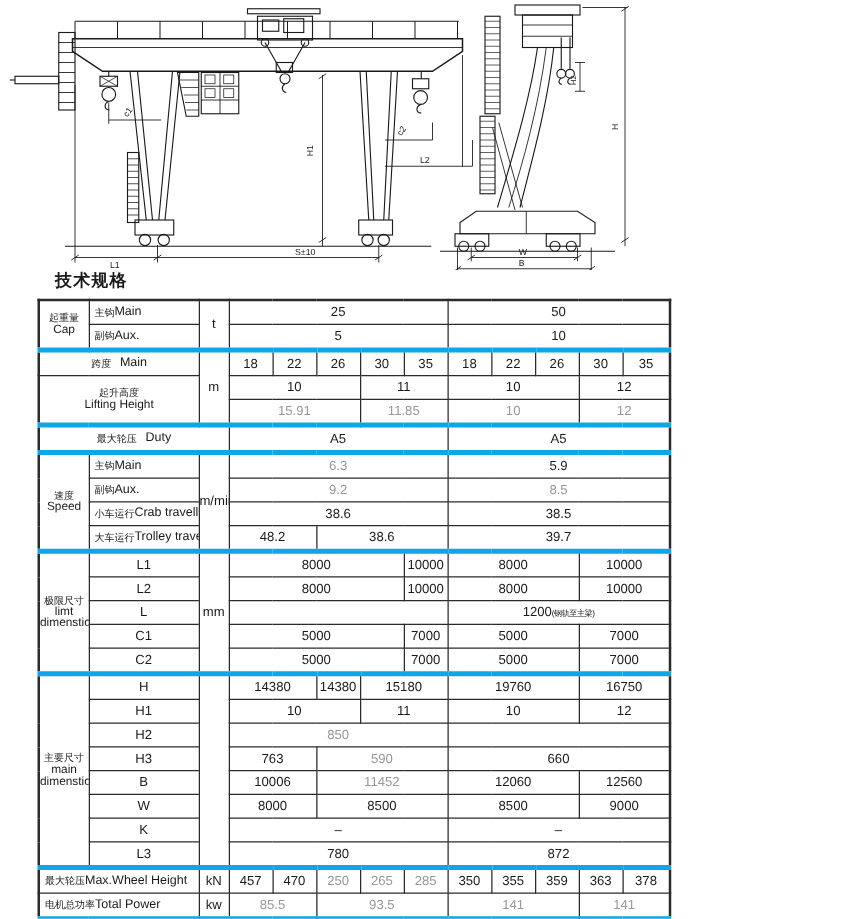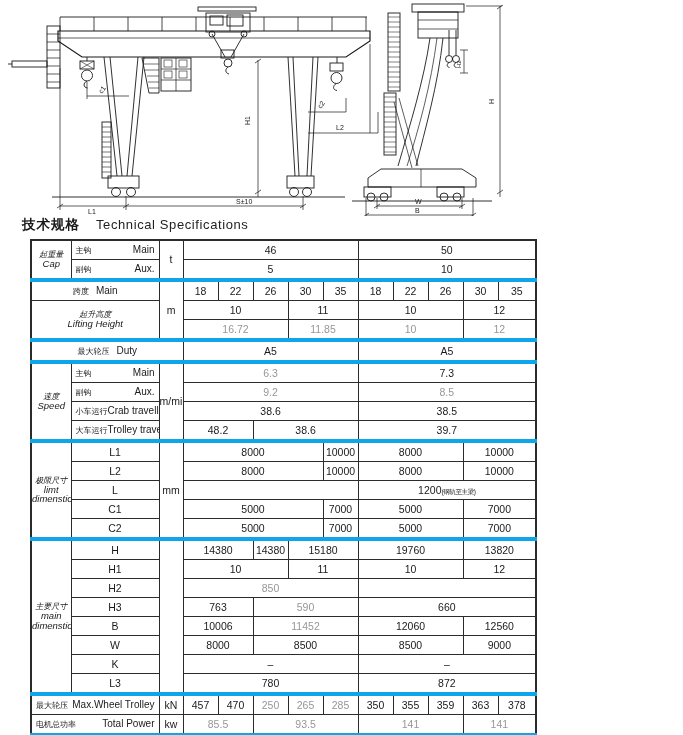--- a/index.html
+++ b/index.html
@@ -1,34 +1,34 @@
 <!DOCTYPE html>
 <html><head>
 <meta charset="utf-8">
 <style>
   html,body{margin:0;padding:0;background:#fff;}
   body{width:683px;height:735px;position:relative;overflow:hidden;
        font-family:"Liberation Sans","DejaVu Sans",sans-serif;color:#1a1a1a;}
   .page{position:absolute;inset:0;background:#fff;}
   .drawing{position:absolute;left:0;top:0;}
-  .doc-title{position:absolute;left:22px;top:216px;display:flex;gap:16px;align-items:baseline;white-space:nowrap;}
+  .doc-title{position:absolute;left:44px;top:216px;display:flex;gap:16px;align-items:baseline;white-space:nowrap;}
   .doc-title .zh{font-size:13.5px;font-weight:bold;letter-spacing:1px;}
   .doc-title .en{font-size:13px;letter-spacing:.6px;color:#222;}
 
   table.spec{position:absolute;left:30px;top:239px;border-collapse:collapse;table-layout:fixed;
              width:505px;border:2px solid #2b2b2b;}
   .spec td{border:1px solid #2b2b2b;height:18px;padding:0;margin:0;text-align:center;vertical-align:middle;
            font-size:10.5px;line-height:1;overflow:hidden;white-space:nowrap;}
   .spec tr{height:18px;}
   tr.sec > td{border-top:4px solid #0ea5e9;}
   .zh-s{font-size:8px;}
   .en-s{font-size:10px;}
-  .cat{font-size:9px;line-height:1.15;font-style:italic;}
+  .cat{font-size:9px;line-height:1.15;}
   .cat .en-line{font-size:9.5px;}
-  .pair{display:flex;align-items:center;justify-content:space-between;padding:0 4px;}
+  .pair{display:flex;align-items:center;padding:0 4px;}
   .pair .zh-s{transform:translateY(.5px);}
   .pair.center{justify-content:center;gap:7px;}
   .unit{font-size:10px;}
   .unit-sm{font-size:8.5px;}
   .dim{color:#979797;}
   .note-sm{font-size:6.5px;letter-spacing:-.4px;}
   .rowlab{font-size:10.5px;}
   svg text{font-family:"Liberation Sans","DejaVu Sans",sans-serif;}
 </style>
 </head>
@@ -148,21 +148,20 @@
       <text x="236" y="204">S±10</text>
       <text x="415" y="204">W</text>
       <text x="415" y="213">B</text>
       <text x="494" y="104" transform="rotate(-90 494 104)">H</text>
       <text x="461" y="68" font-size="6" transform="rotate(-90 461 68)">H2</text>
     </g>
   </svg>
 
   <div class="doc-title">
     <span class="zh">技术规格</span>
-    <span class="en">Technical Specifications</span>
   </div>
 
   <table class="spec">
     <colgroup>
       <col style="width:40px">
         <col style="width:88px">
         <col style="width:24px">
       <col style="width:35px">
         <col style="width:35px">
         <col style="width:35px">
@@ -181,21 +180,21 @@
         <div class="zh-s">起重量</div>
         <div class="en-line">Cap</div>
       </td>
       <td>
         <div class="pair">
           <span class="zh-s">主钩</span>
           <span class="en-s">Main</span>
         </div>
       </td>
       <td rowspan="2" class="unit">t</td>
-      <td colspan="5">46</td>
+      <td colspan="5">25</td>
       <td colspan="5">50</td>
     </tr>
 
     <tr>
       <td>
         <div class="pair">
           <span class="zh-s">副钩</span>
           <span class="en-s">Aux.</span>
         </div>
       </td>
@@ -228,21 +227,21 @@
         <div class="zh-s">起升高度</div>
         <div class="en-line">Lifting Height</div>
       </td>
       <td colspan="3">10</td>
       <td colspan="2">11</td>
       <td colspan="3">10</td>
       <td colspan="2">12</td>
     </tr>
 
     <tr>
-      <td colspan="3" class="dim">16.72</td>
+      <td colspan="3" class="dim">15.91</td>
       <td colspan="2" class="dim">11.85</td>
       <td colspan="3" class="dim">10</td>
       <td colspan="2" class="dim">12</td>
     </tr>
 
     <tr class="sec">
       <td colspan="3">
         <div class="pair center">
           <span class="zh-s">最大轮压</span>
           <span class="en-s">Duty</span>
@@ -258,21 +257,21 @@
         <div class="en-line">Speed</div>
       </td>
       <td>
         <div class="pair">
           <span class="zh-s">主钩</span>
           <span class="en-s">Main</span>
         </div>
       </td>
       <td rowspan="4" class="unit-sm">m/min</td>
       <td colspan="5" class="dim">6.3</td>
-      <td colspan="5">7.3</td>
+      <td colspan="5">5.9</td>
     </tr>
 
     <tr>
       <td>
         <div class="pair">
           <span class="zh-s">副钩</span>
           <span class="en-s">Aux.</span>
         </div>
       </td>
       <td colspan="5" class="dim">9.2</td>
@@ -353,21 +352,21 @@
         <div class="zh-s">主要尺寸</div>
         <div class="en-line">main</div>
         <div class="en-line">dimenstion</div>
       </td>
       <td class="rowlab">H</td>
       <td rowspan="8"></td>
       <td colspan="2">14380</td>
       <td>14380</td>
       <td colspan="2">15180</td>
       <td colspan="3">19760</td>
-      <td colspan="2">13820</td>
+      <td colspan="2">16750</td>
     </tr>
 
     <tr>
       <td class="rowlab">H1</td>
       <td colspan="3">10</td>
       <td colspan="2">11</td>
       <td colspan="3">10</td>
       <td colspan="2">12</td>
     </tr>
 
@@ -409,21 +408,21 @@
     <tr>
       <td class="rowlab">L3</td>
       <td colspan="5">780</td>
       <td colspan="5">872</td>
     </tr>
 
     <tr class="sec">
       <td colspan="2">
         <div class="pair">
           <span class="zh-s">最大轮压</span>
-          <span class="en-s">Max.Wheel Trolley</span>
+          <span class="en-s">Max.Wheel Height</span>
         </div>
       </td>
       <td class="unit">kN</td>
       <td>457</td>
       <td>470</td>
       <td class="dim">250</td>
       <td class="dim">265</td>
       <td class="dim">285</td>
       <td>350</td>
       <td>355</td>

